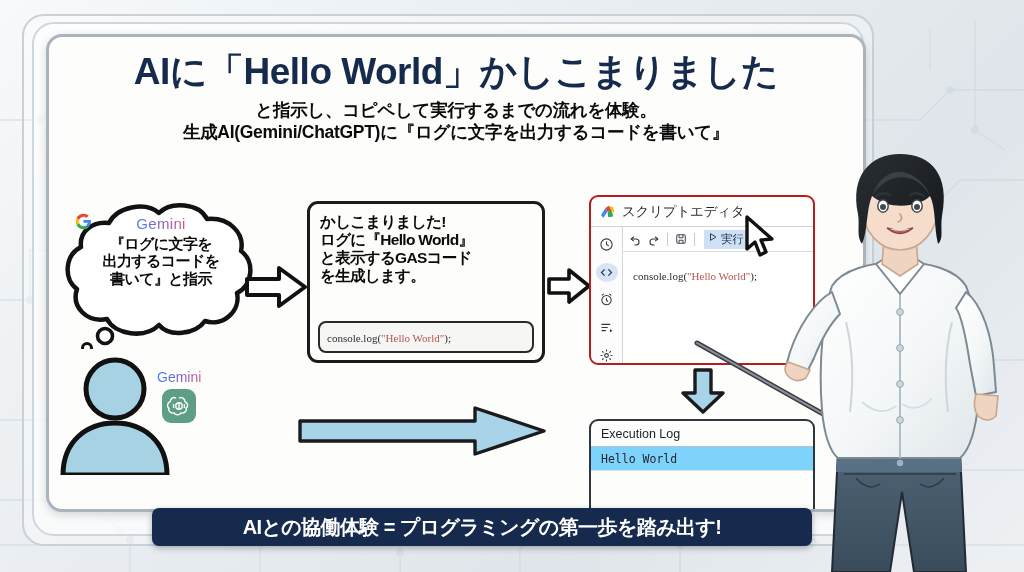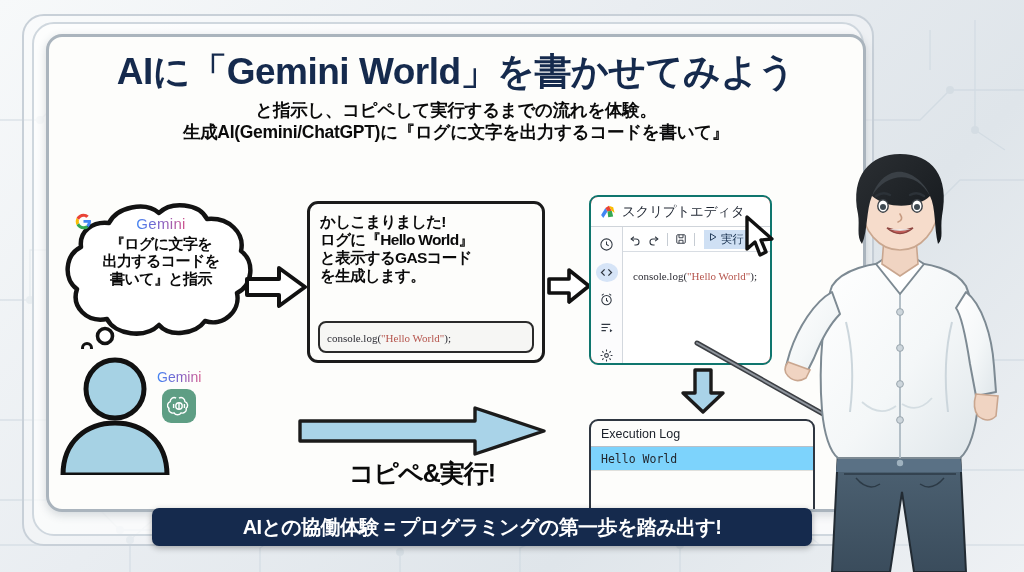--- a/index.html
+++ b/index.html
@@ -127,22 +127,22 @@
     position: absolute; left: 248px; top: 218px; width: 250px; height: 96px;
   }
   #copy-run-arrow { position: absolute; left: 0; top: 0; width: 250px; height: 52px; }
   #copy-run-label {
     position: absolute; left: 0; top: 52px; width: 250px; text-align: center;
     font-size: 25px; font-weight: 900; color: #0a0a0a; letter-spacing: -1px;
   }
 
   
   #script-editor {
-    position: absolute; left: 540px; top: 8px; width: 183px; height: 170px;
-    background: #b91c1c; border: 2px solid #0f766e; border-radius: 9px;
+    position: absolute; left: 540px; top: 8px; width: 226px; height: 170px;
+    background: #b91c1c; border: 2px solid #b91c1c; border-radius: 9px;
     overflow: hidden;
   }
   #editor-titlebar {
     height: 30px; display: flex; align-items: center; gap: 6px;
     padding: 0 8px; border-bottom: 1.5px solid #cfd4da; background: #fff;
   }
   #editor-title {
     font-size: 13.5px; color: #1d2430; font-weight: 500; letter-spacing: -.2px;
   }
   #editor-body { display: flex; height: 138px; }
@@ -256,21 +256,21 @@
     </g>
   </svg>
 </div>
 
 <div class="frame" id="frame-outer"></div>
 <div class="frame" id="frame-mid"></div>
 
 <div id="card">
 
   <div id="header">
-    <div id="page-title">AIに「Gemini World」を書かせてみよう</div>
+    <div id="page-title">AIに「Hello World」かしこまりました</div>
     <div id="subtitle-block">
       <div class="subtitle-line">と指示し、コピペして実行するまでの流れを体験。</div>
       <div class="subtitle-line">生成AI(Gemini/ChatGPT)に『ログに文字を出力するコードを書いて』</div>
     </div>
   </div>
 
   <div id="stage">
 
     <div id="thought-bubble">
       <svg viewBox="0 0 200 150">
@@ -329,21 +329,20 @@
     </div>
 
     <svg id="arrow-2" viewBox="0 0 44 38">
       <path d="M2 12 L22 12 L22 3 L42 19 L22 35 L22 26 L2 26 Z" fill="#ffffff" stroke="#111" stroke-width="3.6" stroke-linejoin="round"></path>
     </svg>
 
     <div id="copy-run">
       <svg id="copy-run-arrow" viewBox="0 0 250 52">
         <path d="M3 16 L178 16 L178 3 L247 26 L178 49 L178 36 L3 36 Z" fill="#a9d3e8" stroke="#1b1b1b" stroke-width="3.4" stroke-linejoin="round"></path>
       </svg>
-      <div id="copy-run-label">コピペ&amp;実行!</div>
     </div>
 
     <div id="script-editor">
       <div id="editor-titlebar">
         <svg width="17" height="17" viewBox="0 0 24 24">
           <path d="M3 17 L9 7 L12 12 L6 21 Z" fill="#4285F4"></path>
           <path d="M9 7 L14 4 L18 11 L12 12 Z" fill="#EA4335"></path>
           <path d="M14 4 L20 6 L22 14 L18 11 Z" fill="#FBBC04"></path>
           <path d="M12 12 L18 11 L20 19 L13 20 Z" fill="#34A853"></path>
         </svg>

